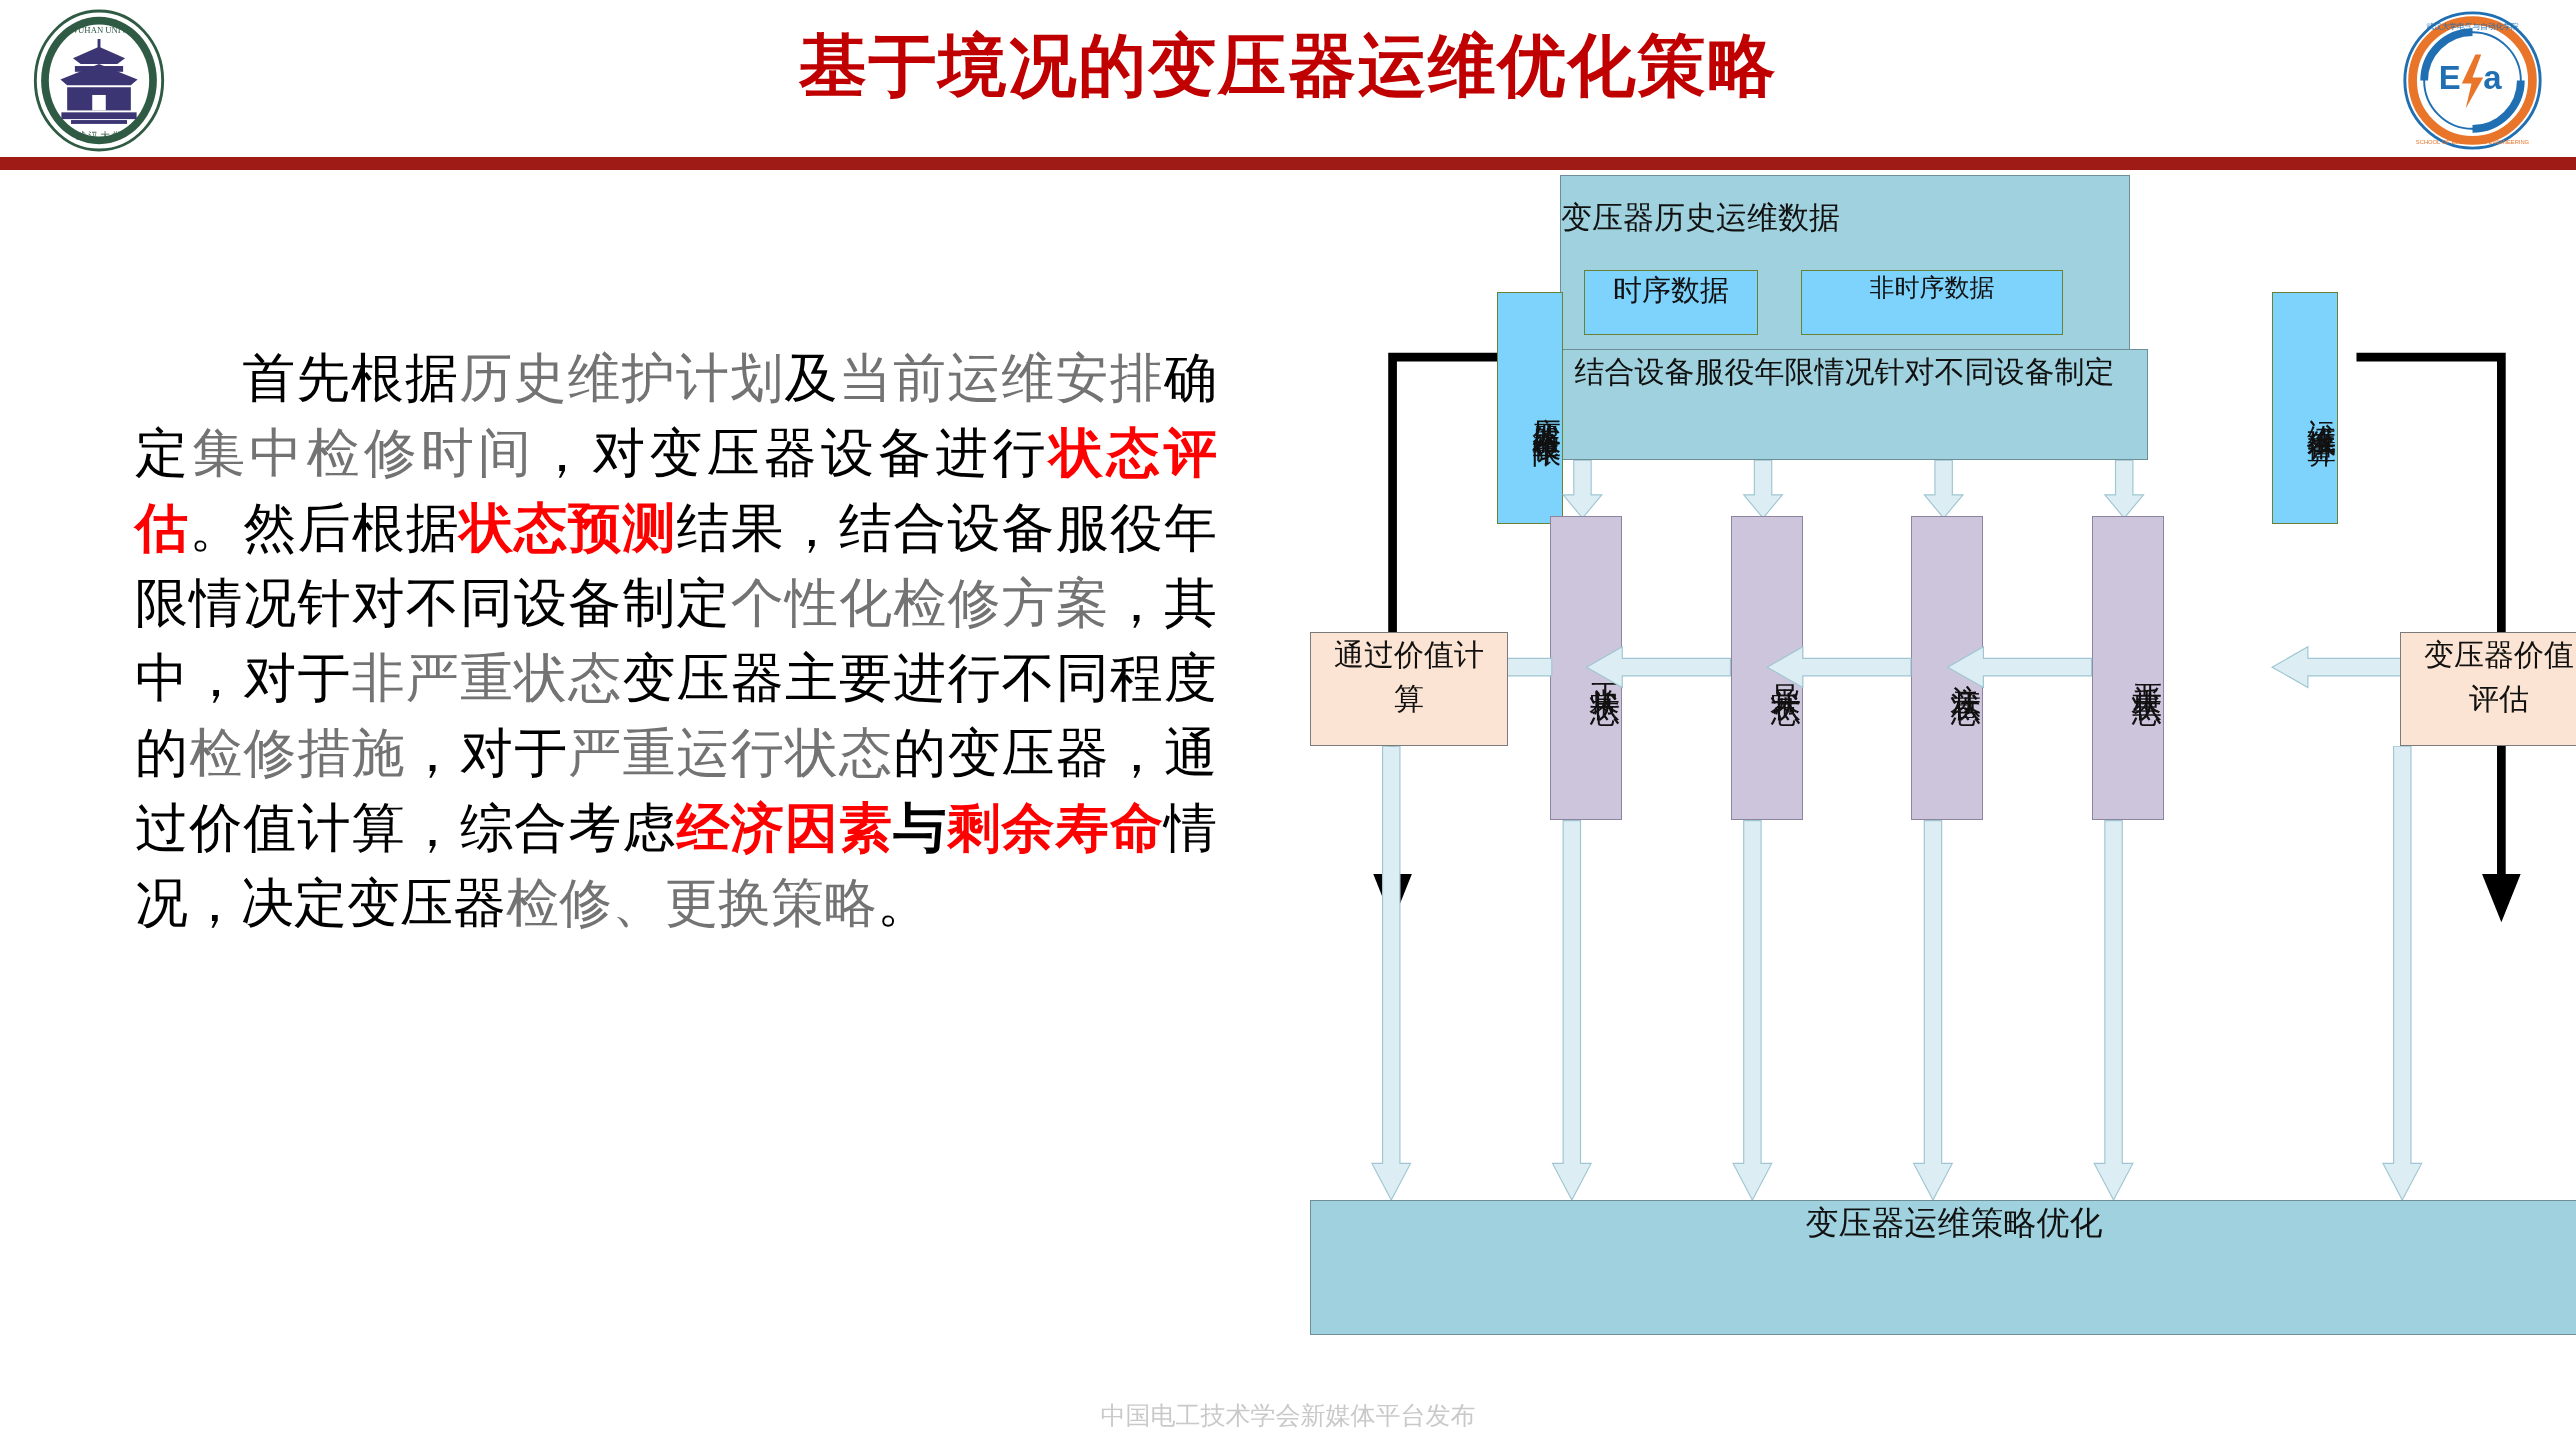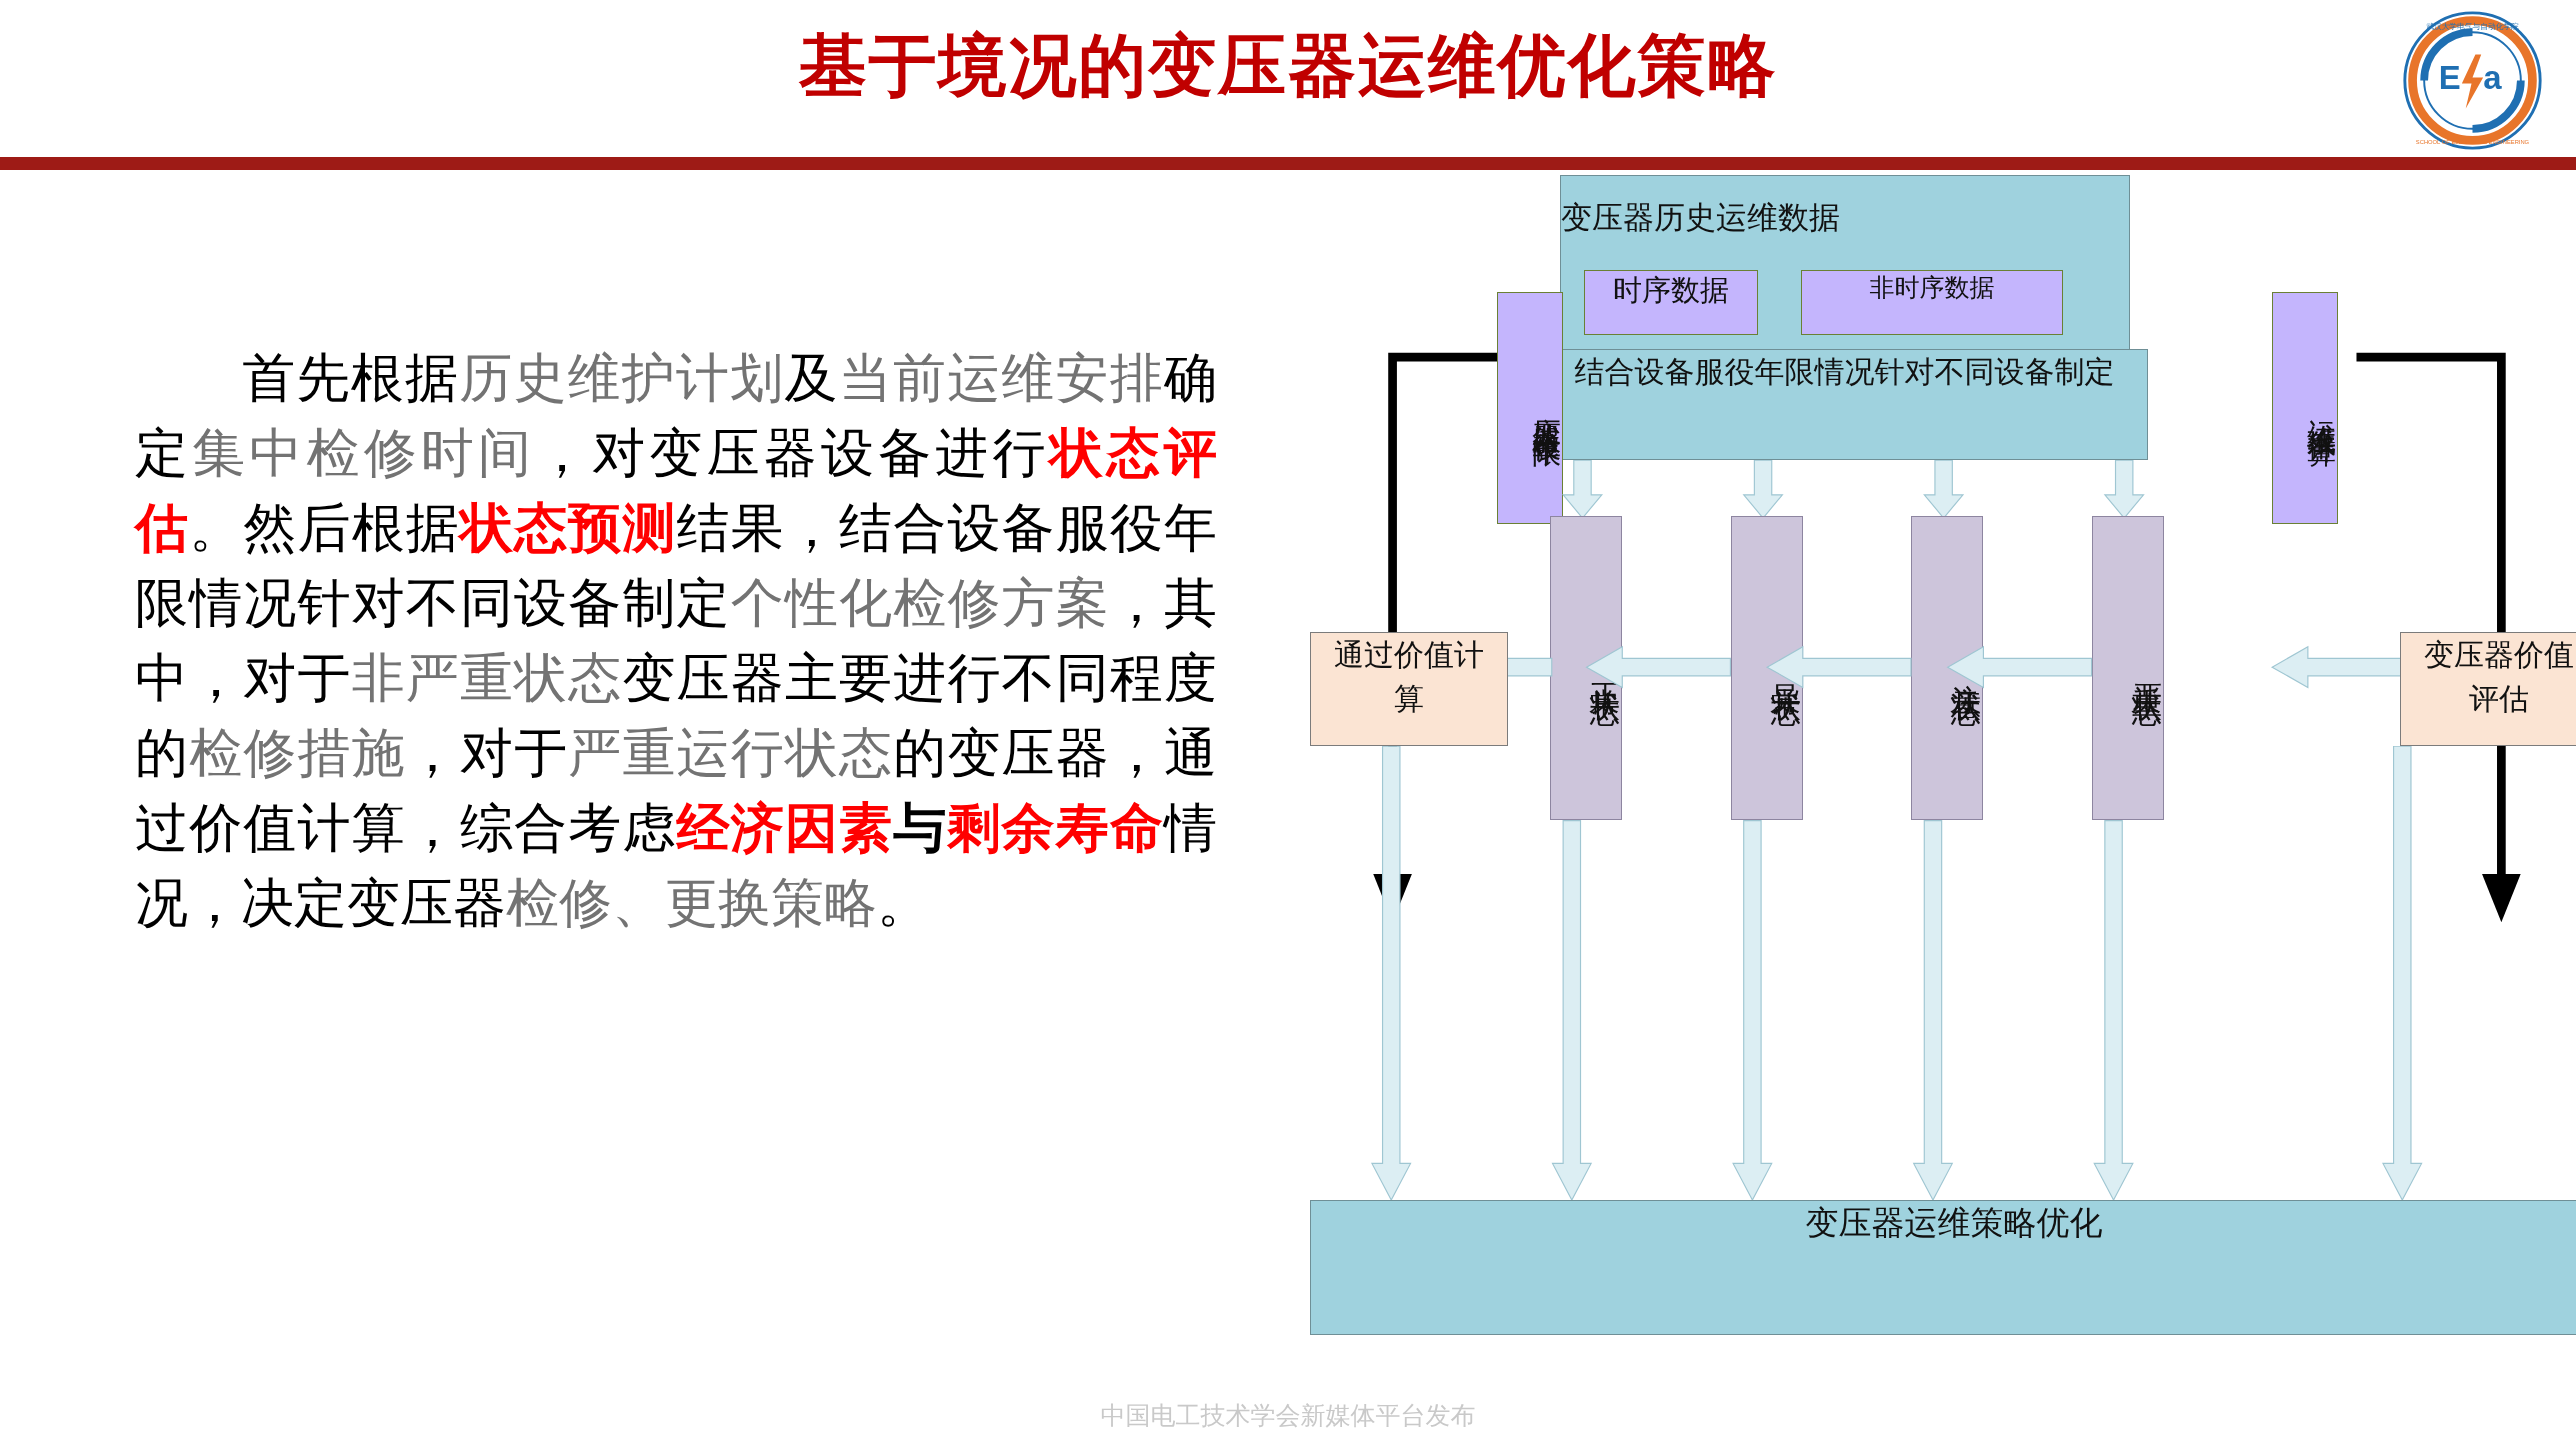--- a/index.html
+++ b/index.html
@@ -58,21 +58,21 @@
   }
   .box {
     position: absolute;
     border: 1px solid #7b7b7b;
     display: flex; align-items: flex-start; justify-content: center;
     text-align: center;
     color: #111;
     font-family: "DejaVu Sans", "Liberation Sans", sans-serif;
   }
   .blue   { background: #9FD2DE; border-color: #6f8f96; }
-  .green  { background: #c4b5fd; border-color: #6a8034; font-family: Liberation Serif, serif; }
+  .green  { background: #7dd3fc; border-color: #6a8034; font-family: Liberation Serif, serif; }
   .purple { background: #CDC5DB; border-color: #8d85a0; }
   .peach  { background: #FBE4D3; border-color: #7b7b7b; }
 
   .vert {
     writing-mode: vertical-rl;
     text-orientation: upright;
     letter-spacing: 3.9px;
     line-height: 1.05;
   }
 
@@ -91,20 +91,37 @@
     font-size: 25px;
     color: #c9c9c9;
     font-family: "DejaVu Sans", "Liberation Sans", sans-serif;
   }
 </style>
 </head>
 <body>
 
 <div id="header">
 
+  <div id="logo-left">
+    <svg viewBox="0 0 170 150" width="164" height="145" aria-hidden="true">
+      <ellipse cx="85" cy="75" rx="66" ry="72" fill="#ffffff" stroke="#2F5A43" stroke-width="3"></ellipse>
+      <ellipse cx="85" cy="75" rx="60" ry="66" fill="#2F5A43"></ellipse>
+      <ellipse cx="85" cy="75" rx="52" ry="58" fill="#ffffff"></ellipse>
+      <path d="M85 32 L85 42" stroke="#3B3574" stroke-width="3"></path>
+      <path d="M58 52 L85 40 L112 52 L104 58 L66 58 Z" fill="#3B3574"></path>
+      <rect x="60" y="60" width="50" height="6" fill="#3B3574"></rect>
+      <path d="M45 74 L85 58 L125 74 L118 80 L52 80 Z" fill="#3B3574"></path>
+      <rect x="52" y="82" width="66" height="24" fill="#3B3574"></rect>
+      <rect x="78" y="90" width="14" height="16" fill="#ffffff"></rect>
+      <rect x="46" y="108" width="78" height="7" fill="#3B3574"></rect>
+      <rect x="56" y="116" width="58" height="4" fill="#3B3574"></rect>
+      <text x="85" y="26" font-size="9" fill="#2F5A43" text-anchor="middle" font-family="Liberation Serif, serif">WUHAN UNIV.</text>
+      <text x="85" y="136" font-size="10" fill="#2F5A43" text-anchor="middle" font-family="Liberation Serif, serif">武 汉 大 学</text>
+    </svg>
+  </div>
 
   <div id="logo-right">
     <svg viewBox="0 0 150 150" width="145" height="145" aria-hidden="true">
       <circle cx="75" cy="75" r="70" fill="#ffffff" stroke="#1F6FB2" stroke-width="3"></circle>
       <circle cx="75" cy="75" r="62" fill="none" stroke="#E8752A" stroke-width="9"></circle>
       <circle cx="75" cy="75" r="50" fill="#ffffff" stroke="#1F6FB2" stroke-width="2"></circle>
       <path d="M25 75 a50 50 0 0 1 50 -50" fill="none" stroke="#1F6FB2" stroke-width="8"></path>
       <path d="M125 75 a50 50 0 0 1 -50 50" fill="none" stroke="#1F6FB2" stroke-width="8"></path>
       <text x="40" y="84" font-size="34" font-weight="bold" fill="#1F6FB2" font-family="Liberation Sans, sans-serif">E</text>
       <text x="86" y="84" font-size="34" font-weight="bold" fill="#1F6FB2" font-family="Liberation Sans, sans-serif">a</text>

